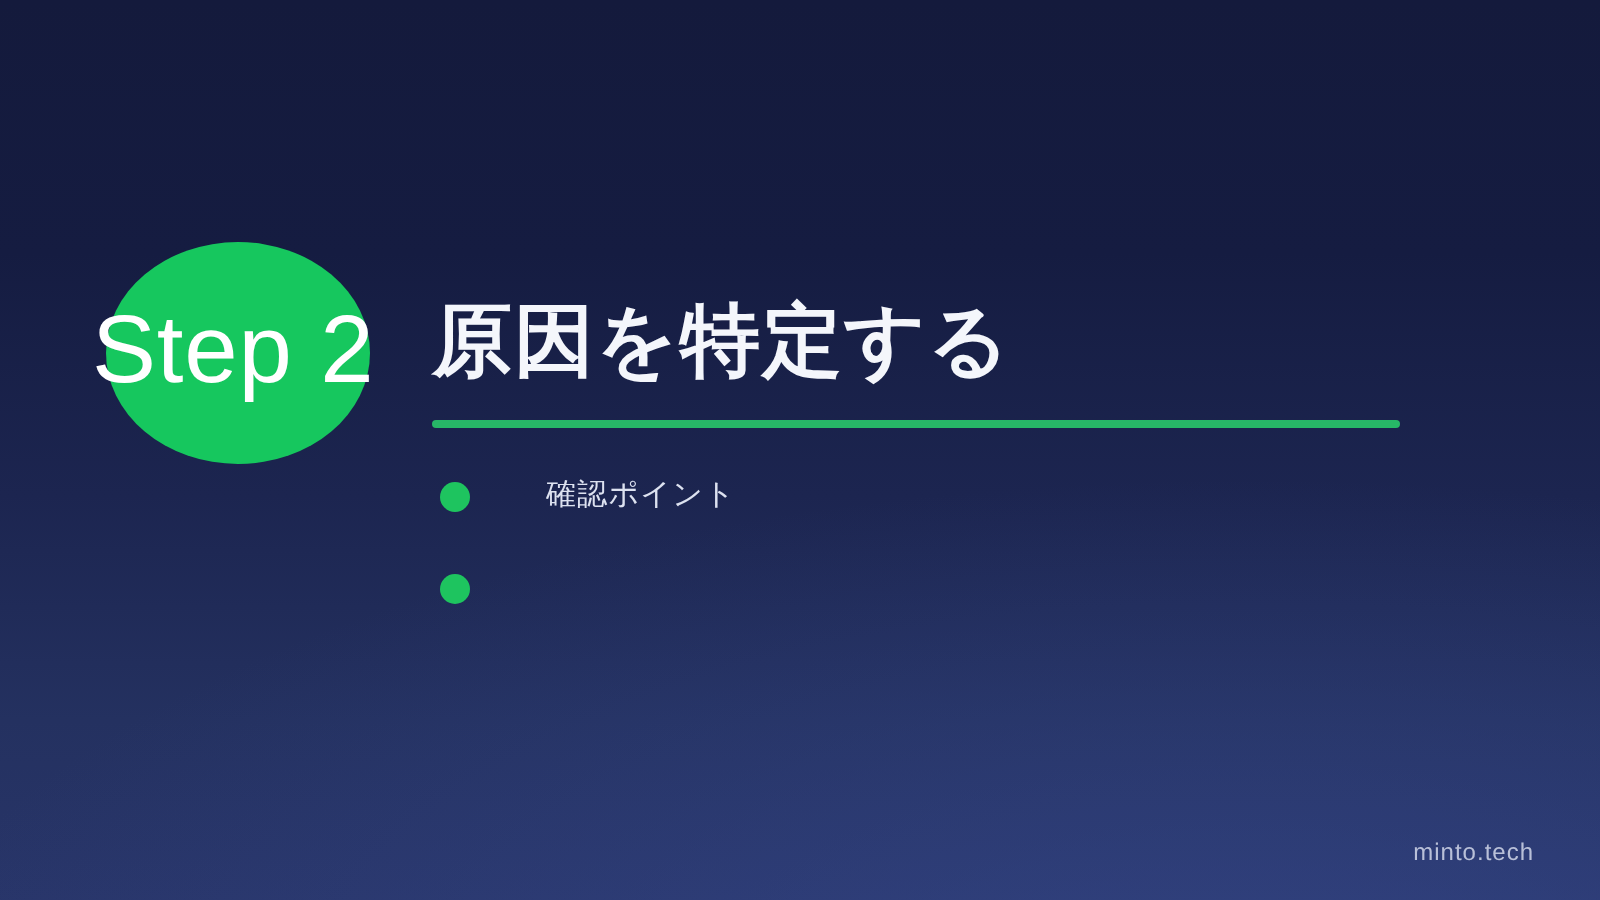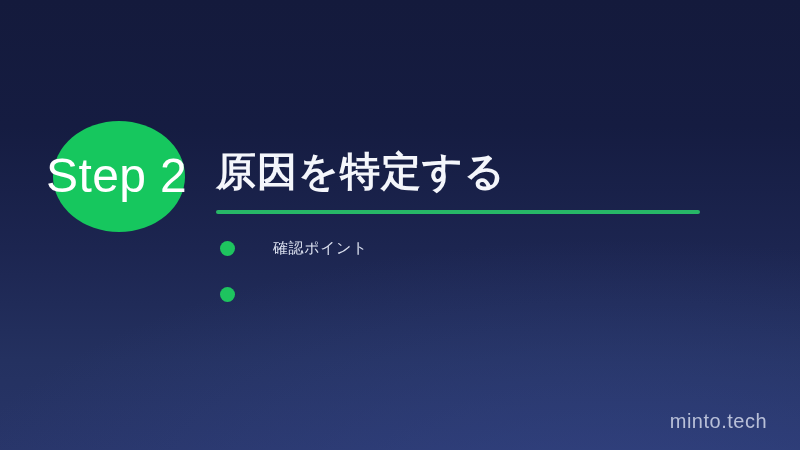--- a/index.html
+++ b/index.html
@@ -123,21 +123,21 @@
     letter-spacing: 0.6px;
     white-space: nowrap;
     margin-left: 19px;
   }
 
   
   .footer-brand {
     position: absolute;
     right: 33px;
     bottom: 17px;
-    font-size: 20px;
+    font-size: 12px;
     color: #b9c0d8;
     letter-spacing: 0.5px;
   }
 </style>
 </head>
 <body>
 
 <div id="slide">
   <div id="content">
 

